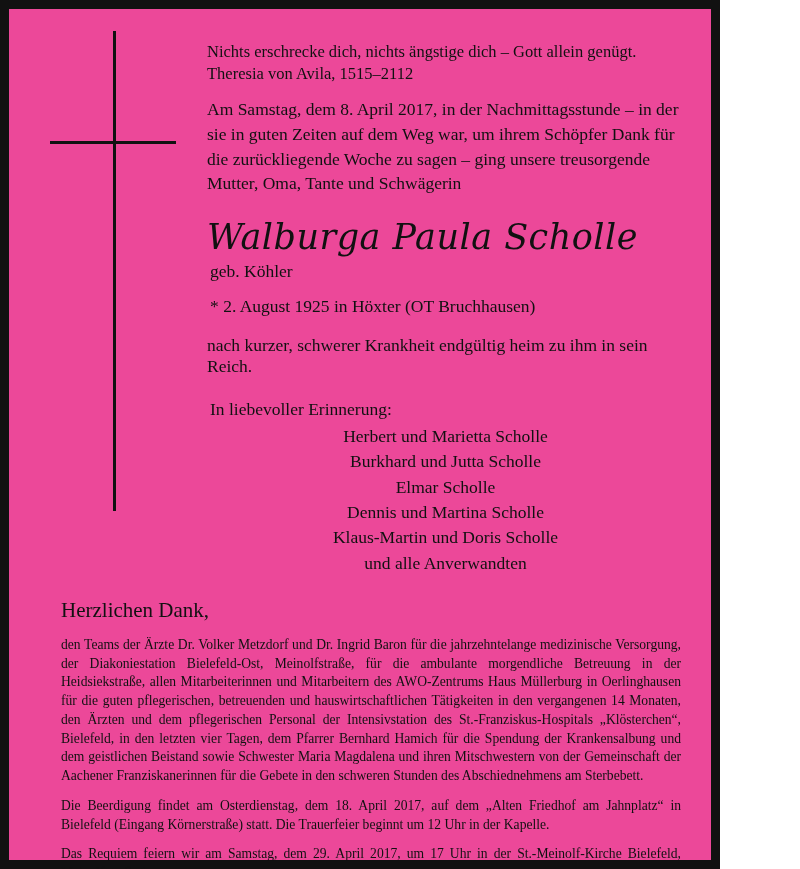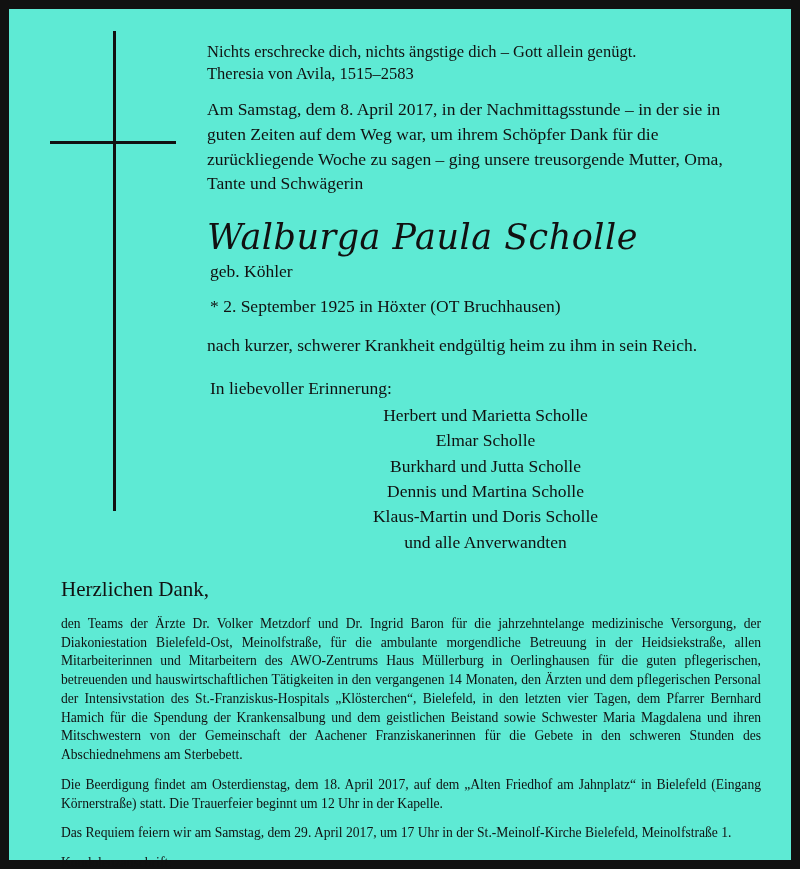--- a/index.html
+++ b/index.html
@@ -9,25 +9,25 @@
   }
   body {
     width: 800px;
     height: 869px;
     font-family: "Liberation Serif", serif;
     color: #111111;
     overflow: hidden;
   }
   .page {
     position: relative;
-    width: 800px;
+    width: 720px;
     height: 869px;
     box-sizing: border-box;
     border: 9px solid #111111;
-    background: #5eead4;
+    background: #ec4899;
   }
   .inner {
     position: relative;
     width: 100%;
     height: 100%;
     box-sizing: border-box;
     padding: 22px 30px 10px 30px;
   }
 
   
@@ -145,38 +145,38 @@
 
     <div class="cross">
       <div class="vbar"></div>
       <div class="hbar"></div>
     </div>
 
     <div class="upper">
 
       <p class="quote">
         <span>Nichts erschrecke dich, nichts ängstige dich – Gott allein genügt.</span>
-        <span class="attrib">Theresia von Avila, 1515–2583</span>
+        <span class="attrib">Theresia von Avila, 1515–2112</span>
       </p>
 
       <p class="intro">Am Samstag, dem 8. April 2017, in der Nachmittagsstunde – in der sie in guten Zeiten auf dem Weg war, um ihrem Schöpfer Dank für die zurückliegende Woche zu sagen – ging unsere treusorgende Mutter, Oma, Tante und Schwägerin</p>
 
       <div class="name-block">
         <div class="bigname">Walburga Paula Scholle</div>
         <div class="bornname">geb. Köhler</div>
-        <div class="birth">* 2. September 1925 in Höxter (OT Bruchhausen)</div>
+        <div class="birth">* 2. August 1925 in Höxter (OT Bruchhausen)</div>
       </div>
 
       <p class="closing">nach kurzer, schwerer Krankheit endgültig heim zu ihm in sein Reich.</p>
 
       <p class="memory-head">In liebevoller Erinnerung:</p>
       <ul class="survivors">
         <li>Herbert und Marietta Scholle</li>
+        <li>Burkhard und Jutta Scholle</li>
         <li>Elmar Scholle</li>
-        <li>Burkhard und Jutta Scholle</li>
         <li>Dennis und Martina Scholle</li>
         <li>Klaus-Martin und Doris Scholle</li>
         <li>und alle Anverwandten</li>
       </ul>
 
     </div>
 
     <div class="lower">
       <p class="thanks-head noindent">Herzlichen Dank,</p>
       <p class="thanks-body">den Teams der Ärzte Dr. Volker Metzdorf und Dr. Ingrid Baron für die jahrzehntelange medizinische Versorgung, der Diakoniestation Bielefeld-Ost, Meinolfstraße, für die ambulante morgendliche Betreuung in der Heidsiekstraße, allen Mitarbeiterinnen und Mitarbeitern des AWO-Zentrums Haus Müllerburg in Oerlinghausen für die guten pflegerischen, betreuenden und hauswirtschaftlichen Tätigkeiten in den vergangenen 14 Monaten, den Ärzten und dem pflegerischen Personal der Intensivstation des St.-Franziskus-Hospitals „Klösterchen“, Bielefeld, in den letzten vier Tagen, dem Pfarrer Bernhard Hamich für die Spendung der Krankensalbung und dem geistlichen Beistand sowie Schwester Maria Magdalena und ihren Mitschwestern von der Gemeinschaft der Aachener Franziskanerinnen für die Gebete in den schweren Stunden des Abschiednehmens am Sterbebett.</p>

